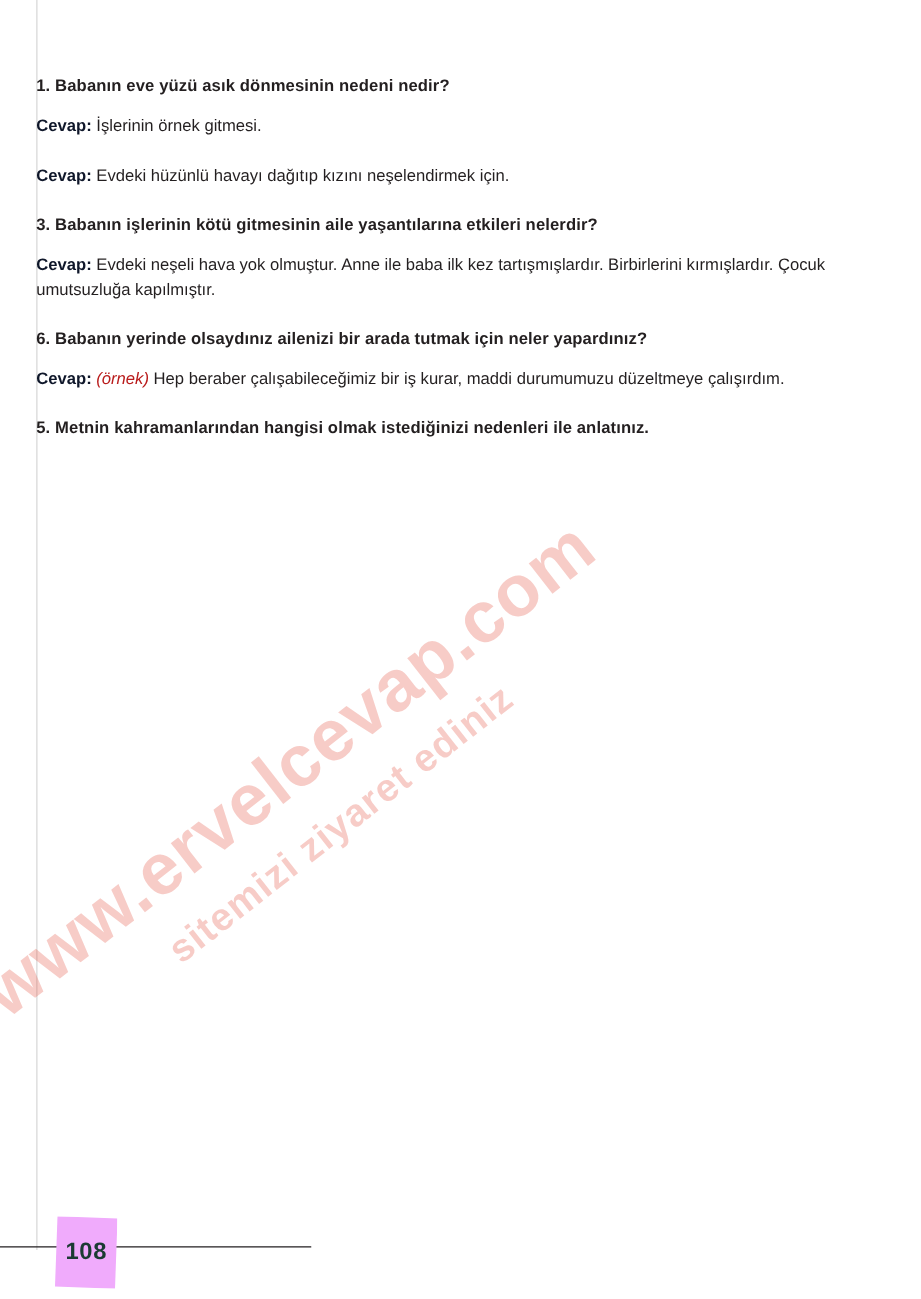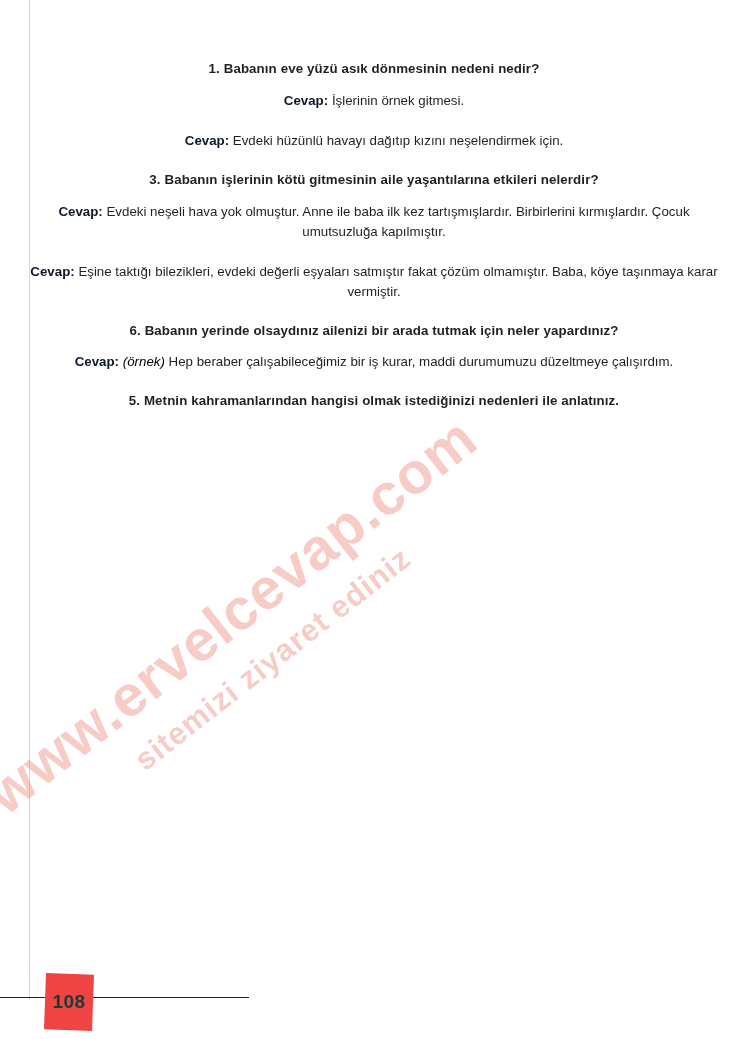--- a/index.html
+++ b/index.html
@@ -14,21 +14,20 @@
     position: relative;
     overflow: hidden;
   }
 
   .page {
     position: absolute;
     left: 0; top: 0;
     width: 718px;
     height: 1039px;
     background: #ffffff;
-    text-align: center;
   }
 
   
   .left-rule {
     position: absolute;
     left: 29px;
     top: 0px;
     width: 1px;
     height: 1000px;
     background: #d8d8d8;
@@ -61,21 +60,21 @@
     margin: 0 0 20px 0;
   }
 
   .answer .lead {
     color: #0f172a;
     font-weight: bold;
   }
 
   .answer .hint {
     font-style: italic;
-    color: #000000;
+    color: #b91c1c;
   }
 
   
   .watermark {
     position: absolute;
     left: 0;
     top: 0;
     width: 737px;
     height: 1039px;
     pointer-events: none;
@@ -119,21 +118,21 @@
     width: 249px;
     height: 1px;
     background: #231f20;
   }
   .page-number-box {
     position: absolute;
     left: 44px;
     top: 7px;
     width: 50px;
     height: 58px;
-    background: #ef4444;
+    background: #f0abfc;
     clip-path: polygon(4% 0%, 100% 3%, 96% 100%, 0% 97%);
     display: flex;
     align-items: center;
     justify-content: center;
   }
   .page-number {
     font-size: 19px;
     font-weight: bold;
     color: #1b3b33;
     letter-spacing: 0.5px;
@@ -156,21 +155,20 @@
     <div class="qa-block">
       <p class="answer"><span class="lead">Cevap:</span> <span>Evdeki hüzünlü havayı dağıtıp kızını neşelendirmek için.</span></p>
     </div>
 
     <div class="qa-block">
       <p class="question">3. Babanın işlerinin kötü gitmesinin aile yaşantılarına etkileri nelerdir?</p>
       <p class="answer"><span class="lead">Cevap:</span> <span>Evdeki neşeli hava yok olmuştur. Anne ile baba ilk kez tartışmışlardır. Birbirlerini kırmışlardır. Çocuk umutsuzluğa kapılmıştır.</span></p>
     </div>
 
     <div class="qa-block">
-      <p class="answer"><span class="lead">Cevap:</span> <span>Eşine taktığı bilezikleri, evdeki değerli eşyaları satmıştır fakat çözüm olmamıştır. Baba, köye taşınmaya karar vermiştir.</span></p>
     </div>
 
 
     <div class="qa-block">
       <p class="question">6. Babanın yerinde olsaydınız ailenizi bir arada tutmak için neler yapardınız?</p>
       <p class="answer"><span class="lead">Cevap:</span> <span class="hint">(örnek)</span> <span>Hep beraber çalışabileceğimiz bir iş kurar, maddi durumumuzu düzeltmeye çalışırdım.</span></p>
     </div>
 
 
     <div class="qa-block">

